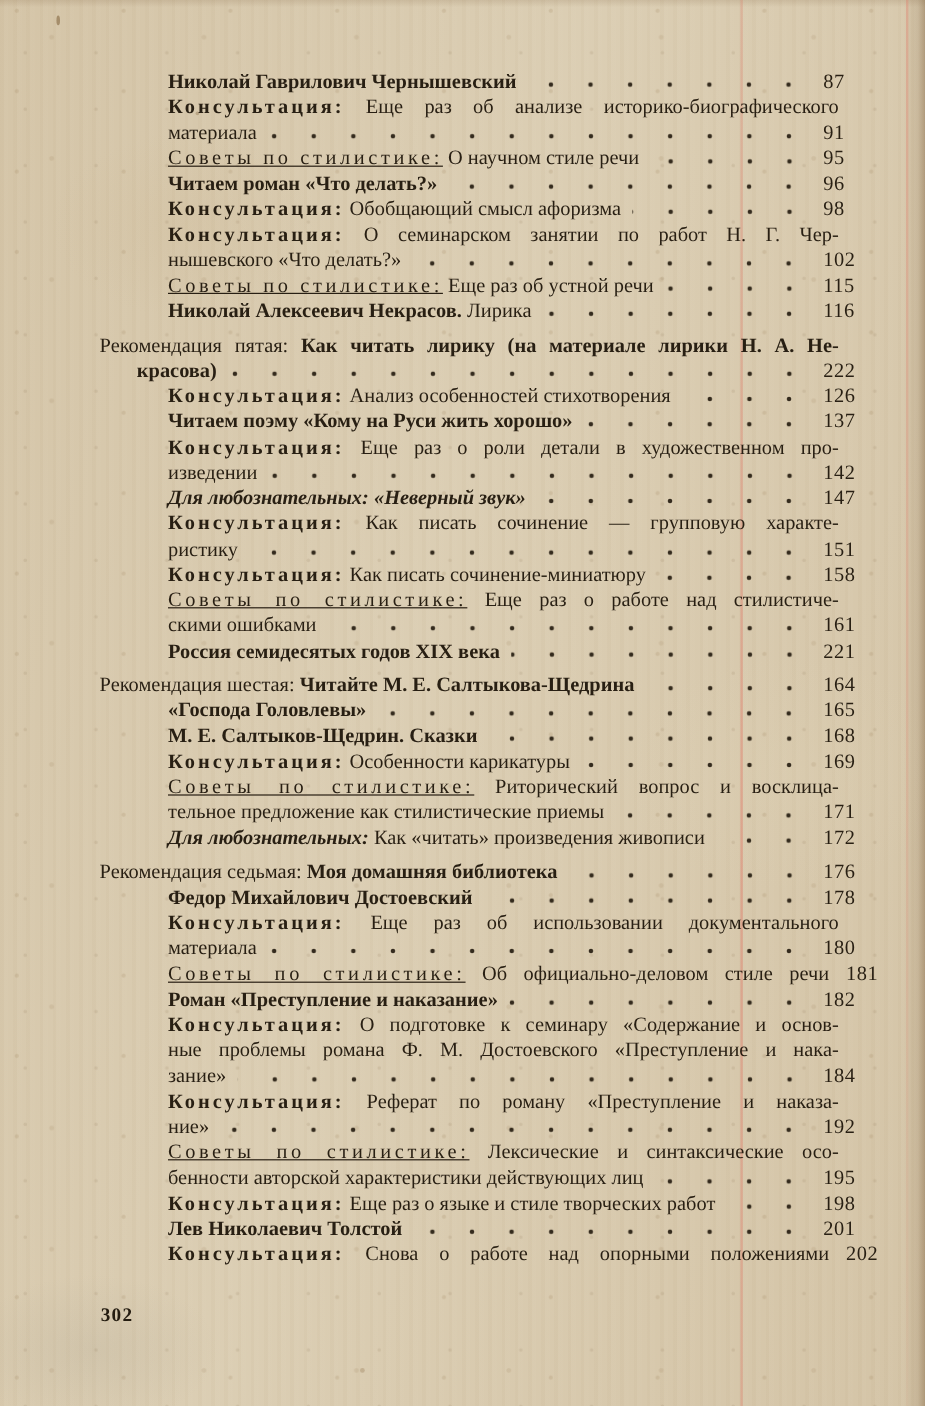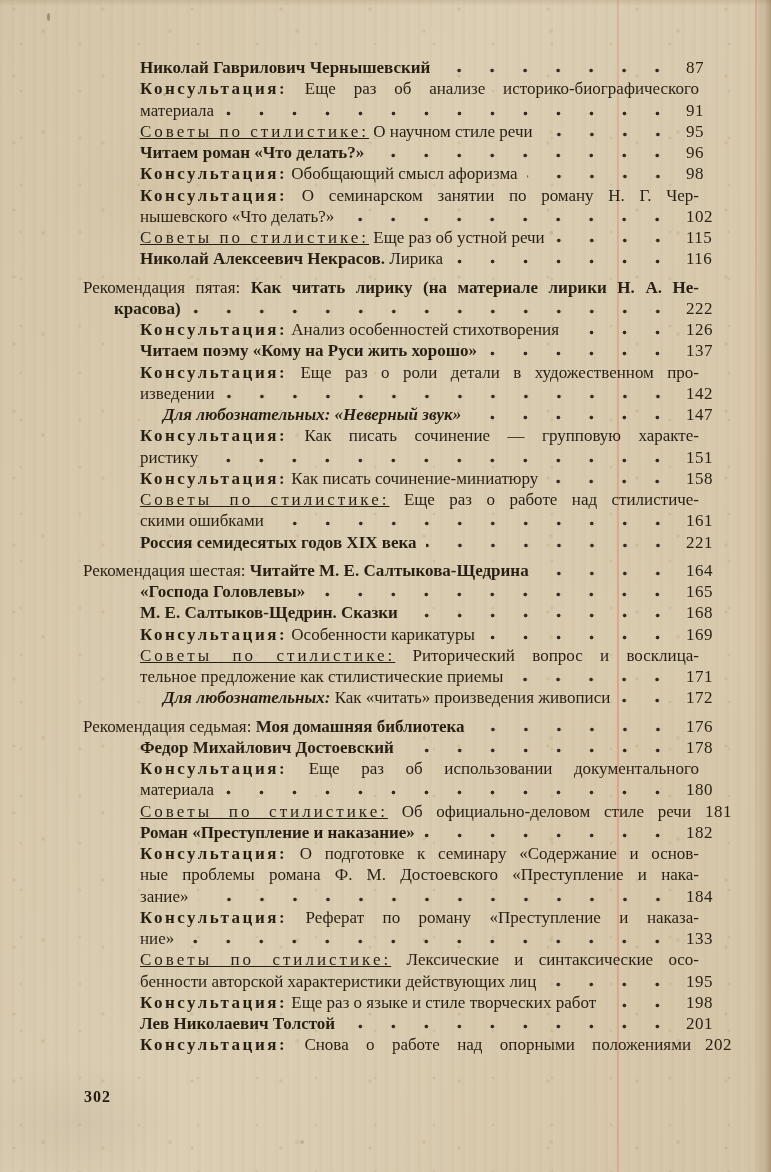--- a/index.html
+++ b/index.html
@@ -55,21 +55,21 @@
   .pageno { min-width:46px; text-align:left; letter-spacing:.5px; }
 
   .row.jrow { white-space:normal; text-align:justify; text-align-last:justify; padding-right:72px; }
   .row.jrow.haspage { padding-right:39px; }
   .jrow .pageno { float:right; min-width:0; margin-left:14px; }
 
   .seg.reg  { font-weight:normal; }
   .seg.bold { font-weight:bold; }
   .seg.spaced     { letter-spacing:3px;text-decoration:underline; }
   .seg.spacedbold { letter-spacing:2.5px; font-weight:bold; }
-  .seg.italic     { font-style:italic; font-weight:600;margin-left:23px; }
+  .seg.italic     { font-style:italic; font-weight:600; }
 
   .footer-num { position:absolute; left:84px; top:1088px; font-size:16px;
                 font-weight:bold; letter-spacing:1px; color:#241c10; }
 </style>
 </head>
 <body>
 
 <div class="page">
   <div class="scanline l1"></div>
   <div class="scanline l2"></div>
@@ -97,21 +97,21 @@
       <div class="row ind-entry flexrow">
         <span class="txt"><span class="seg bold">Читаем роман «Что делать?»</span></span>
         <span class="leader dotted"></span>
         <span class="pageno">96</span>
       </div>
       <div class="row ind-entry flexrow">
         <span class="txt"><span class="seg spacedbold">Консультация:</span><span class="seg reg"> Обобщающий смысл афоризма</span></span>
         <span class="leader dotted"></span>
         <span class="pageno">98</span>
       </div>
-      <div class="row ind-entry jrow"><span class="txt"><span class="seg spacedbold">Консультация:</span><span class="seg reg"> О семинарском занятии по роману Н. Г. Чер-</span></span></div>
+      <div class="row ind-entry jrow"><span class="txt"><span class="seg spacedbold">Консультация:</span><span class="seg reg"> О семинарском занятии по работ Н. Г. Чер-</span></span></div>
       <div class="row ind-entry flexrow">
         <span class="txt"><span class="seg reg">нышевского «Что делать?»</span></span>
         <span class="leader dotted"></span>
         <span class="pageno">102</span>
       </div>
       <div class="row ind-entry flexrow">
         <span class="txt"><span class="seg spaced">Советы по стилистике:</span><span class="seg reg"> Еще раз об устной речи</span></span>
         <span class="leader dotted"></span>
         <span class="pageno">115</span>
       </div>
@@ -226,21 +226,21 @@
       <div class="row ind-entry jrow"><span class="txt"><span class="seg reg">ные проблемы романа Ф. М. Достоевского «Преступление и нака-</span></span></div>
       <div class="row ind-entry flexrow">
         <span class="txt"><span class="seg reg">зание»</span></span>
         <span class="leader dotted"></span>
         <span class="pageno">184</span>
       </div>
       <div class="row ind-entry jrow"><span class="txt"><span class="seg spacedbold">Консультация:</span><span class="seg reg"> Реферат по роману «Преступление и наказа-</span></span></div>
       <div class="row ind-entry flexrow">
         <span class="txt"><span class="seg reg">ние»</span></span>
         <span class="leader dotted"></span>
-        <span class="pageno">133</span>
+        <span class="pageno">192</span>
       </div>
       <div class="row ind-entry jrow"><span class="txt"><span class="seg spaced">Советы по стилистике:</span><span class="seg reg"> Лексические и синтаксические осо-</span></span></div>
       <div class="row ind-entry flexrow">
         <span class="txt"><span class="seg reg">бенности авторской характеристики действующих лиц</span></span>
         <span class="leader dotted"></span>
         <span class="pageno">195</span>
       </div>
       <div class="row ind-entry flexrow">
         <span class="txt"><span class="seg spacedbold">Консультация:</span><span class="seg reg"> Еще раз о языке и стиле творческих работ</span></span>
         <span class="leader dotted"></span>

